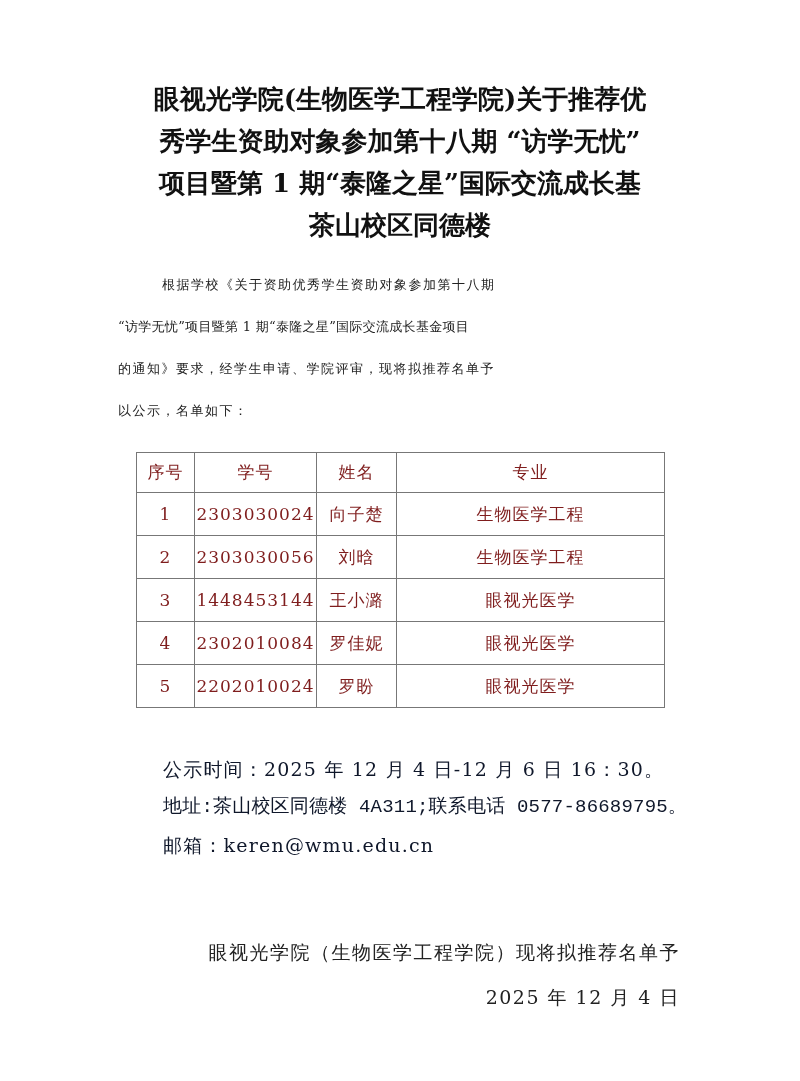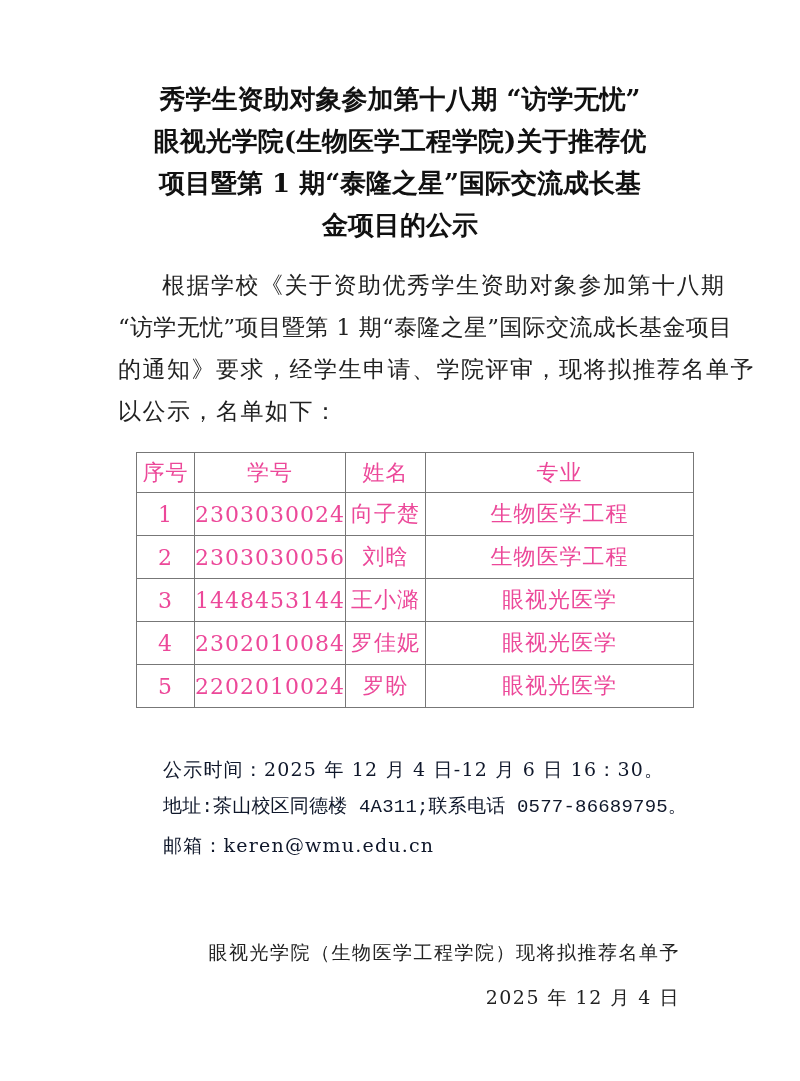--- a/index.html
+++ b/index.html
@@ -2,44 +2,44 @@
 <html><head>
   <meta charset="utf-8">
   <style>
     html, body { margin: 0; padding: 0; background: #ffffff; }
     body { width: 800px; height: 1081px; position: relative; overflow: hidden;
            font-family: "DejaVu Serif", "Liberation Serif", serif; color: #1a1a1a; }
     .title { position: absolute; left: 100px; top: 78px; width: 600px; text-align: center;
              font-family: "DejaVu Serif", serif; font-weight: bold; font-size: 26px;
              line-height: 42px; color: #111; letter-spacing: 0px; }
     .title div { white-space: nowrap; }
-    .body-para { position: absolute; left: 118px; width: 580px; font-size: 23px; line-height: 42px;
+    .body-para { position: absolute; left: 118px; width: 580px; font-size: 13px; line-height: 42px;
                  color: #222; letter-spacing: 1.5px; }
     .body-para div { white-space: nowrap; }
     table.roster { position: absolute; left: 136px; top: 452px; border-collapse: collapse;
-                   font-size: 22px; color: #ec4899; }
+                   font-size: 17px; color: #7f1d1d; }
     table.roster td, table.roster th { border: 1px solid #777; text-align: center; font-weight: normal;
                    height: 42px; padding: 0; letter-spacing: 1px; }
     table.roster th { height: 39px; }
     .c1 { width: 57px; } .c2 { width: 121px; } .c3 { width: 79px; } .c4 { width: 267px; }
     .notice { position: absolute; left: 163px; top: 750px; font-size: 19px; line-height: 38px;
               color: #0f172a; letter-spacing: 1.2px; }
     .notice div { white-space: nowrap; }
     .signoff { position: absolute; right: 120px; top: 930px; text-align: right; font-size: 19px;
                line-height: 45px; color: #222; letter-spacing: 1.5px; }
     .signoff div { white-space: nowrap; }
   </style>
 </head>
 <body>
 
 <div class="title">
+  <div>眼视光学院(生物医学工程学院)关于推荐优</div>
   <div>秀学生资助对象参加第十八期 “访学无忧”</div>
-  <div>眼视光学院(生物医学工程学院)关于推荐优</div>
   <div>项目暨第 1 期“泰隆之星”国际交流成长基</div>
-  <div>金项目的公示</div>
+  <div>茶山校区同德楼</div>
 </div>
 
 <div class="body-para" style="top:264px;">
   <div style="padding-left:44px;">根据学校《关于资助优秀学生资助对象参加第十八期</div>
   <div style="letter-spacing:0.3px;">“访学无忧”项目暨第 1 期“泰隆之星”国际交流成长基金项目</div>
   <div>的通知》要求，经学生申请、学院评审，现将拟推荐名单予</div>
   <div>以公示，名单如下：</div>
 </div>
 
 <table class="roster">

